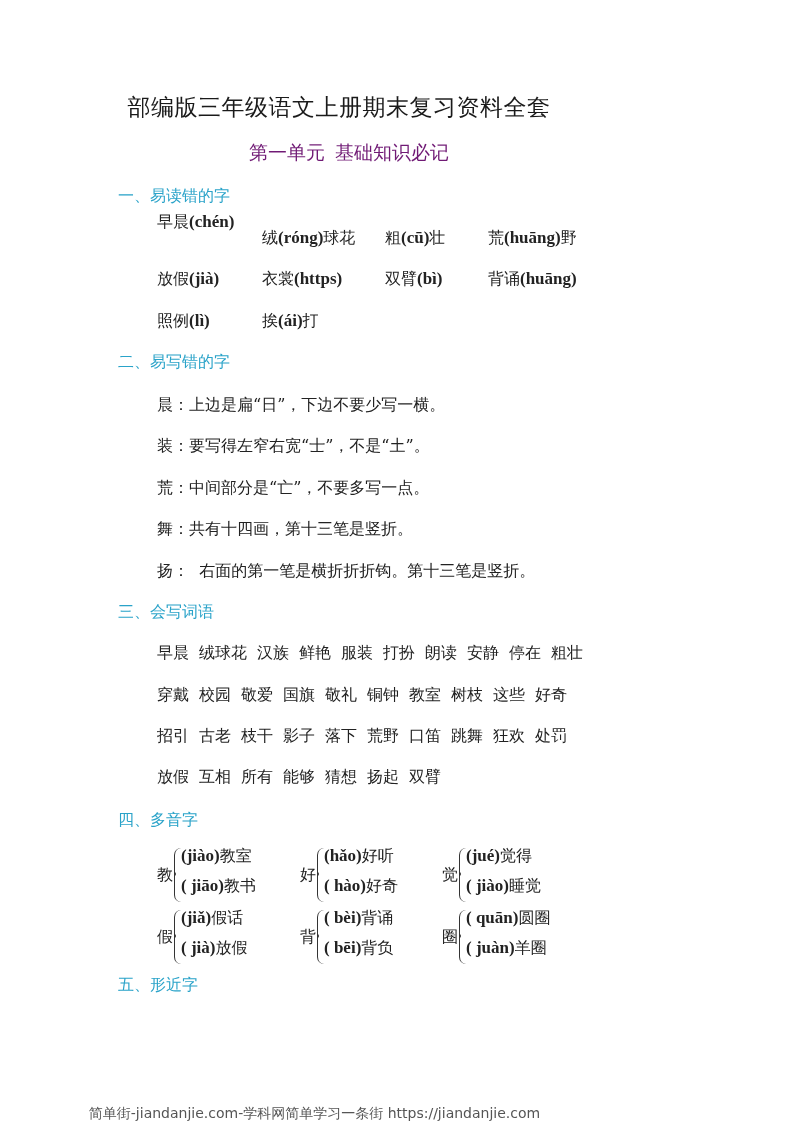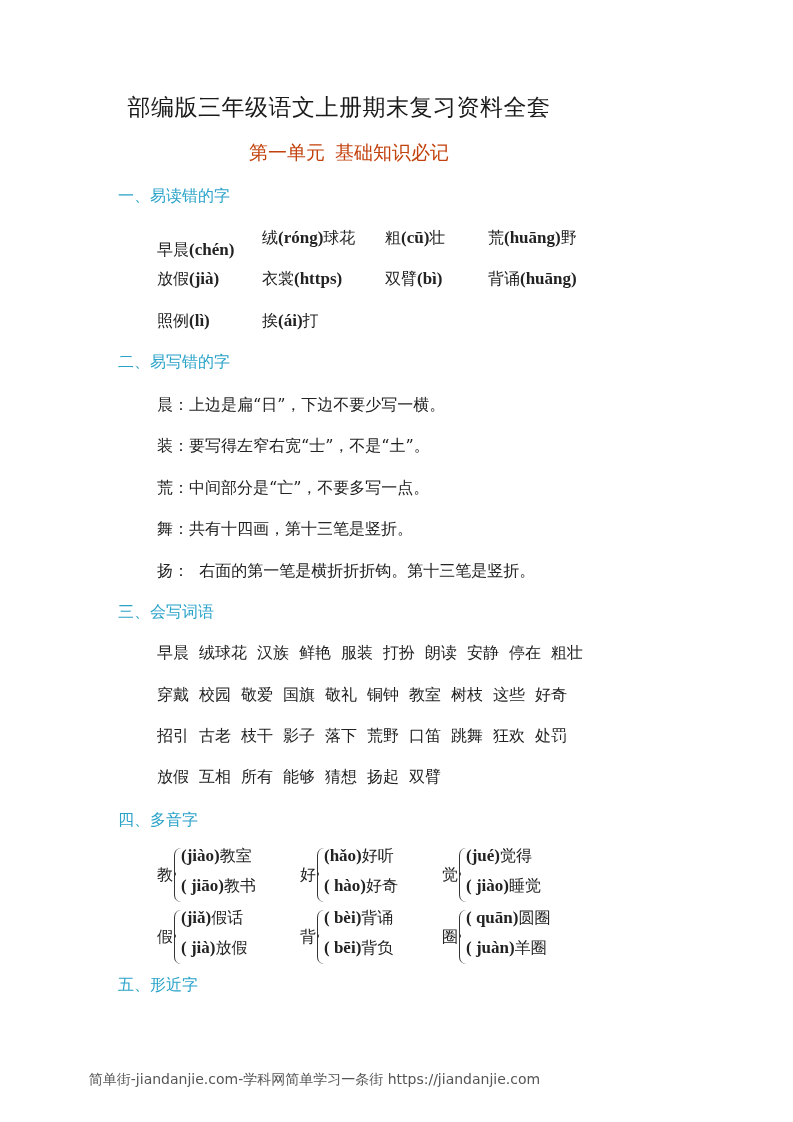--- a/index.html
+++ b/index.html
@@ -1,49 +1,49 @@
 <!DOCTYPE html>
 <html><head>
   <meta charset="utf-8">
   <style>
     html, body { margin: 0; padding: 0; background: #ffffff; }
     body { width: 793px; height: 1122px; position: relative; overflow: hidden;
            font-family: "DejaVu Serif", "Liberation Serif", serif; color: #222; }
     .title { position: absolute; left: 0; width: 678px; top: 92px; text-align: center;
              font-family: "DejaVu Sans", "Liberation Sans", sans-serif; font-size: 23px; color: #1a1a1a; letter-spacing: 0.5px; }
     .subtitle { position: absolute; left: 0; width: 698px; top: 140px; text-align: center;
-             font-family: "DejaVu Sans", "Liberation Sans", sans-serif; font-size: 19px; color: #c2410c; }
+             font-family: "DejaVu Sans", "Liberation Sans", sans-serif; font-size: 19px; color: #701a75; }
     .subtitle .gap { display: inline-block; width: 10px; }
     .sec { position: absolute; left: 118px; font-family: "DejaVu Sans", "Liberation Sans", sans-serif;
            font-size: 16px; color: #2aa3c9; }
     .row { position: absolute; left: 157px; font-size: 16px; white-space: nowrap; color: #222; }
     .py { font-weight: bold; font-family: "Liberation Serif", "DejaVu Serif", serif; font-size: 17px; }
     .words span { margin-right: 10px; }
     .poly { position: absolute; font-size: 16px; height: 60px; }
     .poly .head { position: absolute; left: 0; top: 17px; }
     .poly .brace { position: absolute; left: 17px; top: 0px; width: 6px; height: 54px;
                    border-left: 1.5px solid #333; border-radius: 8px 0 0 8px; }
     .poly .brace::before { content: ""; position: absolute; left: -6px; top: 24px; width: 6px; height: 4px;
                    border-right: 1.5px solid #333; border-radius: 0 4px 4px 0; }
     .poly .l1 { position: absolute; left: 24px; top: -2px; white-space: nowrap; }
     .poly .l2 { position: absolute; left: 24px; top: 28px; white-space: nowrap; }
-    .footer { position: absolute; left: 0; width: 629px; top: 1071px; text-align: center;
+    .footer { position: absolute; left: 0; width: 629px; top: 1105px; text-align: center;
               font-family: "DejaVu Sans", "Liberation Sans", sans-serif; font-size: 14px; color: #555; }
   </style>
 </head>
 <body>
 
 <div class="title">部编版三年级语文上册期末复习资料全套</div>
 <div class="subtitle">
   <span>第一单元</span><span class="gap"></span><span>基础知识必记</span>
 </div>
 
 <div class="sec" style="top:186px">一、易读错的字</div>
 <div>
-  <div class="row" style="top:240px;left:157px"><span>早晨</span><span class="py">(chén)</span><span></span></div>
+  <div class="row" style="top:212px;left:157px"><span>早晨</span><span class="py">(chén)</span><span></span></div>
   <div class="row" style="top:228px;left:262px"><span>绒</span><span class="py">(róng)</span><span>球花</span></div>
   <div class="row" style="top:228px;left:385px"><span>粗</span><span class="py">(cū)</span><span>壮</span></div>
   <div class="row" style="top:228px;left:488px"><span>荒</span><span class="py">(huāng)</span><span>野</span></div>
 
   <div class="row" style="top:269px;left:157px"><span>放假</span><span class="py">(jià)</span><span></span></div>
   <div class="row" style="top:269px;left:262px"><span>衣裳</span><span class="py">(https)</span><span></span></div>
   <div class="row" style="top:269px;left:385px"><span>双臂</span><span class="py">(bì)</span><span></span></div>
   <div class="row" style="top:269px;left:488px"><span>背诵</span><span class="py">(huāng)</span><span></span></div>
 
   <div class="row" style="top:311px;left:157px"><span>照例</span><span class="py">(lì)</span><span></span></div>

